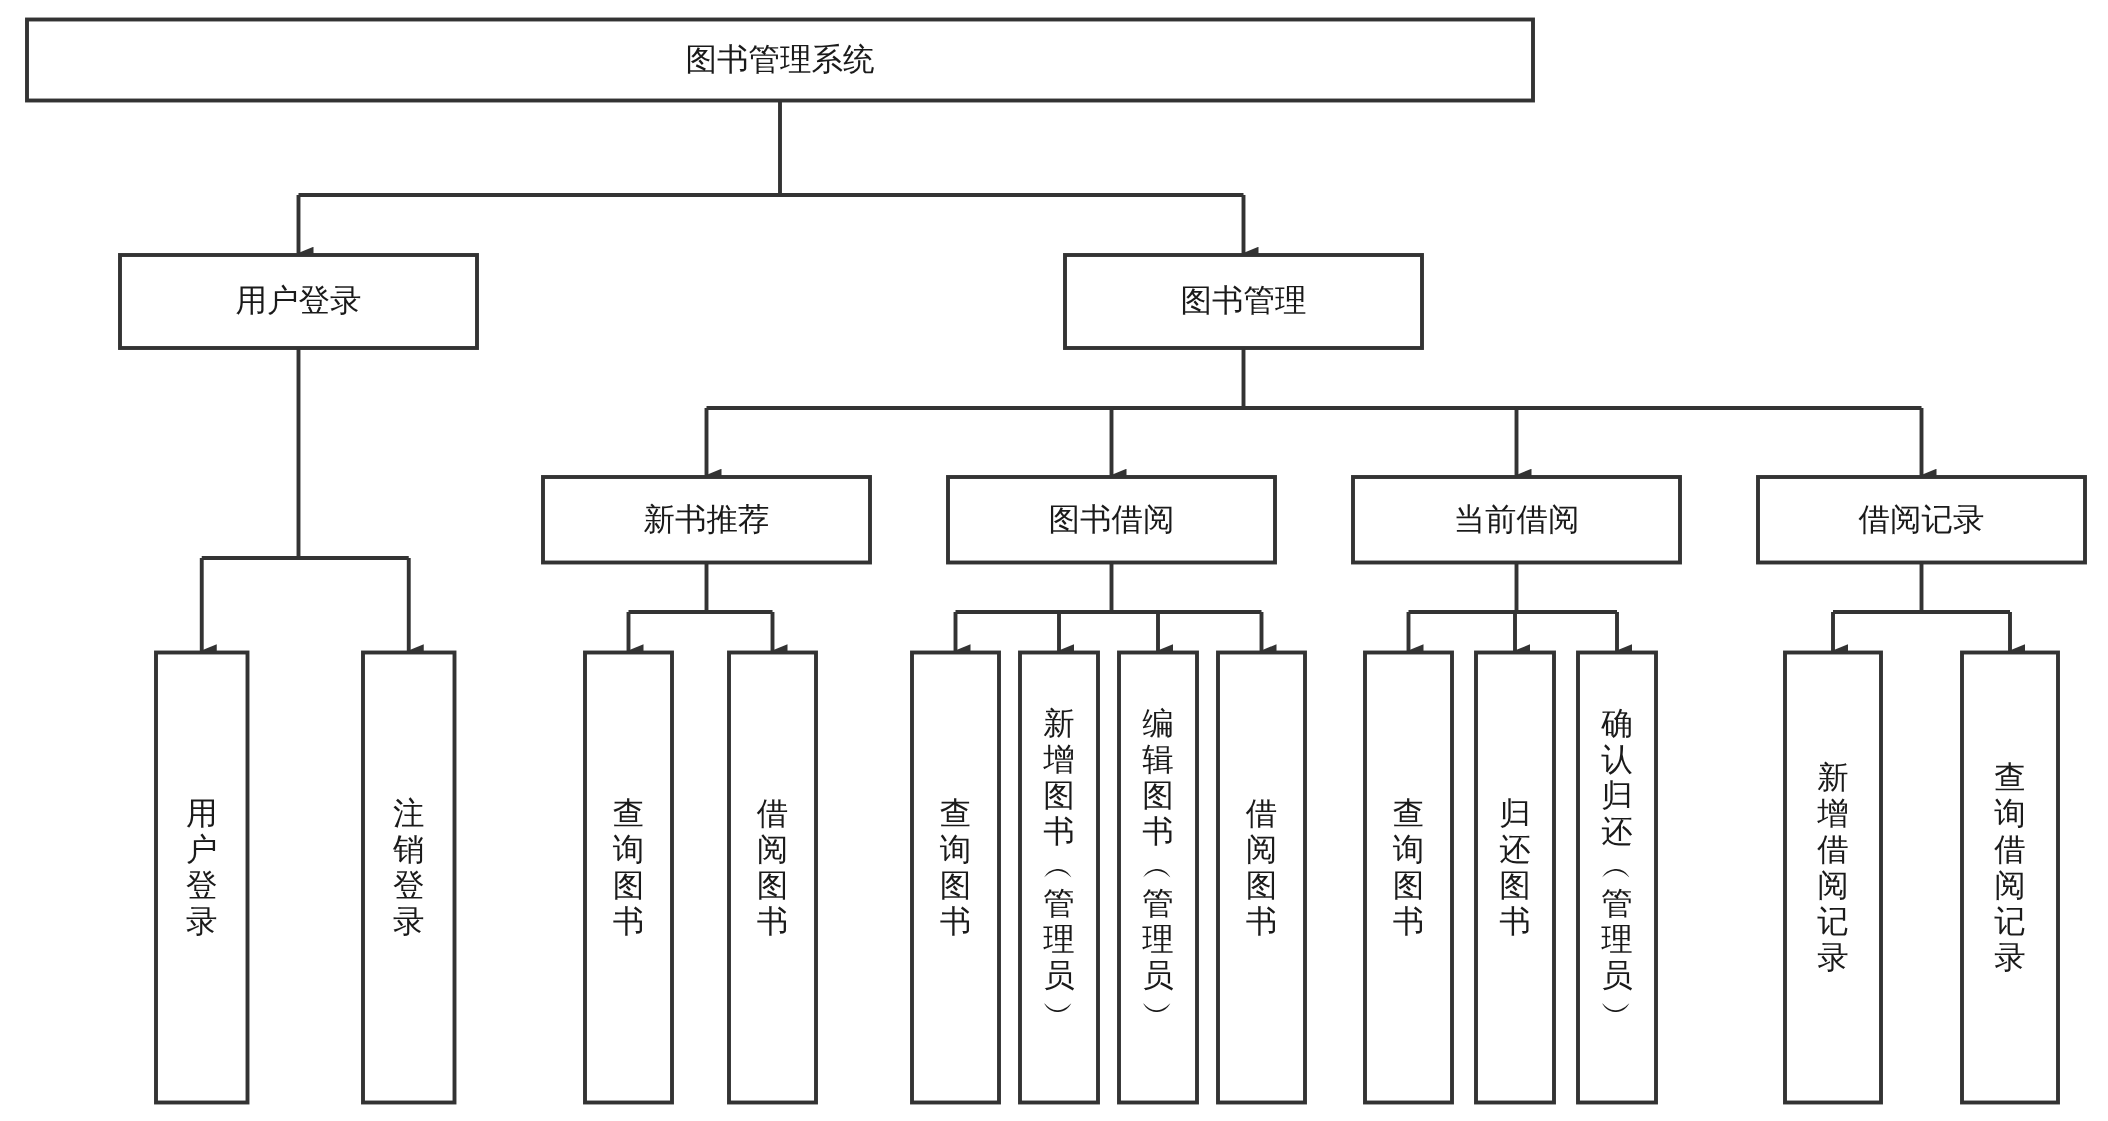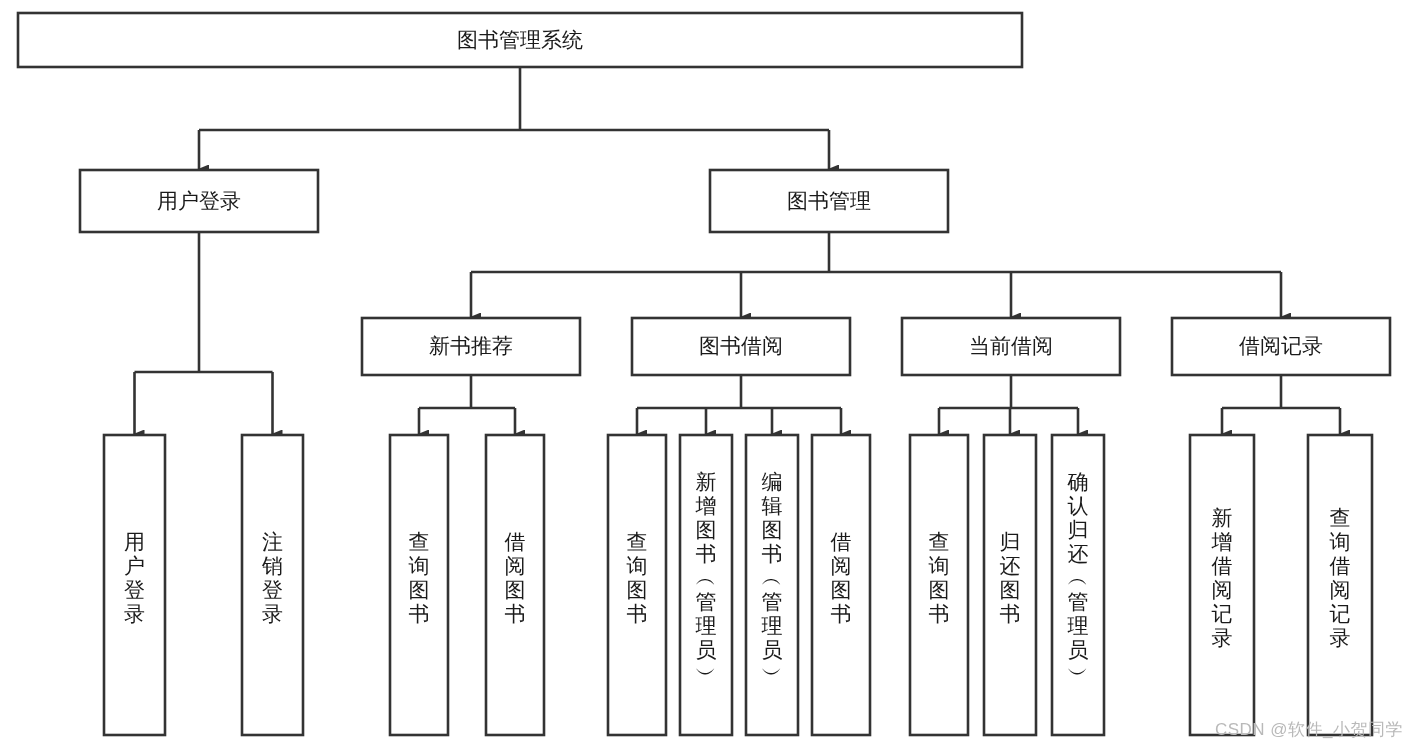--- a/index.html
+++ b/index.html
@@ -186,14 +186,13 @@
           <rect x="1190" y="435" width="64" height="300" class="node-rect" rx="0"></rect>
           <text x="1222" class="node-label-v"><tspan x="1222" y="525">新</tspan><tspan x="1222" y="549">增</tspan><tspan x="1222" y="573">借</tspan><tspan x="1222" y="597">阅</tspan><tspan x="1222" y="621">记</tspan><tspan x="1222" y="645">录</tspan></text>
         </g>
         <g>
           <rect x="1308" y="435" width="64" height="300" class="node-rect" rx="0"></rect>
           <text x="1340" class="node-label-v"><tspan x="1340" y="525">查</tspan><tspan x="1340" y="549">询</tspan><tspan x="1340" y="573">借</tspan><tspan x="1340" y="597">阅</tspan><tspan x="1340" y="621">记</tspan><tspan x="1340" y="645">录</tspan></text>
         </g>
       </g>
   </svg>
 
-  <div class="watermark">CSDN @软件_小贺同学</div>
 </div>
 
 </body></html>

